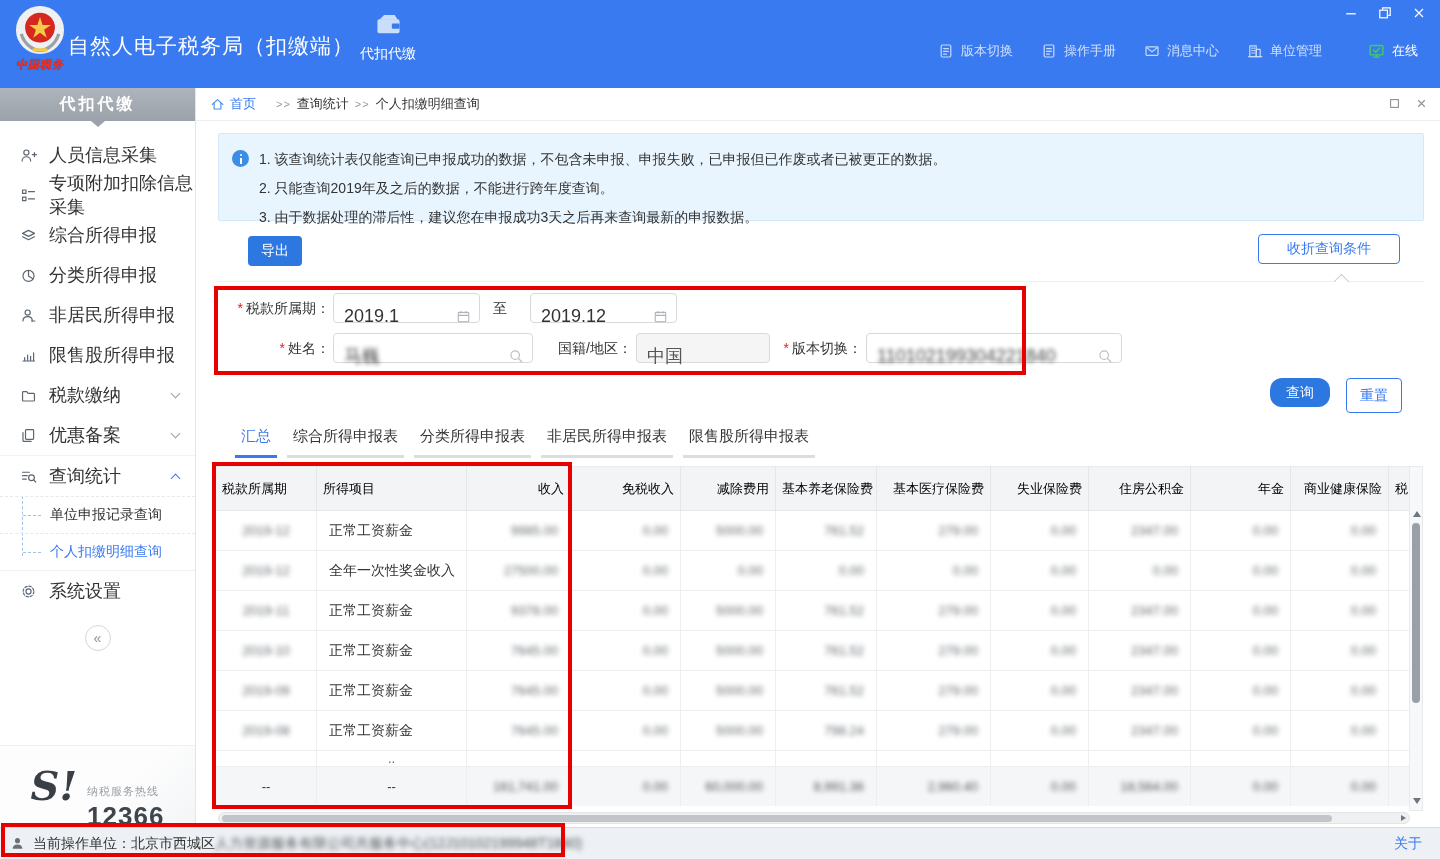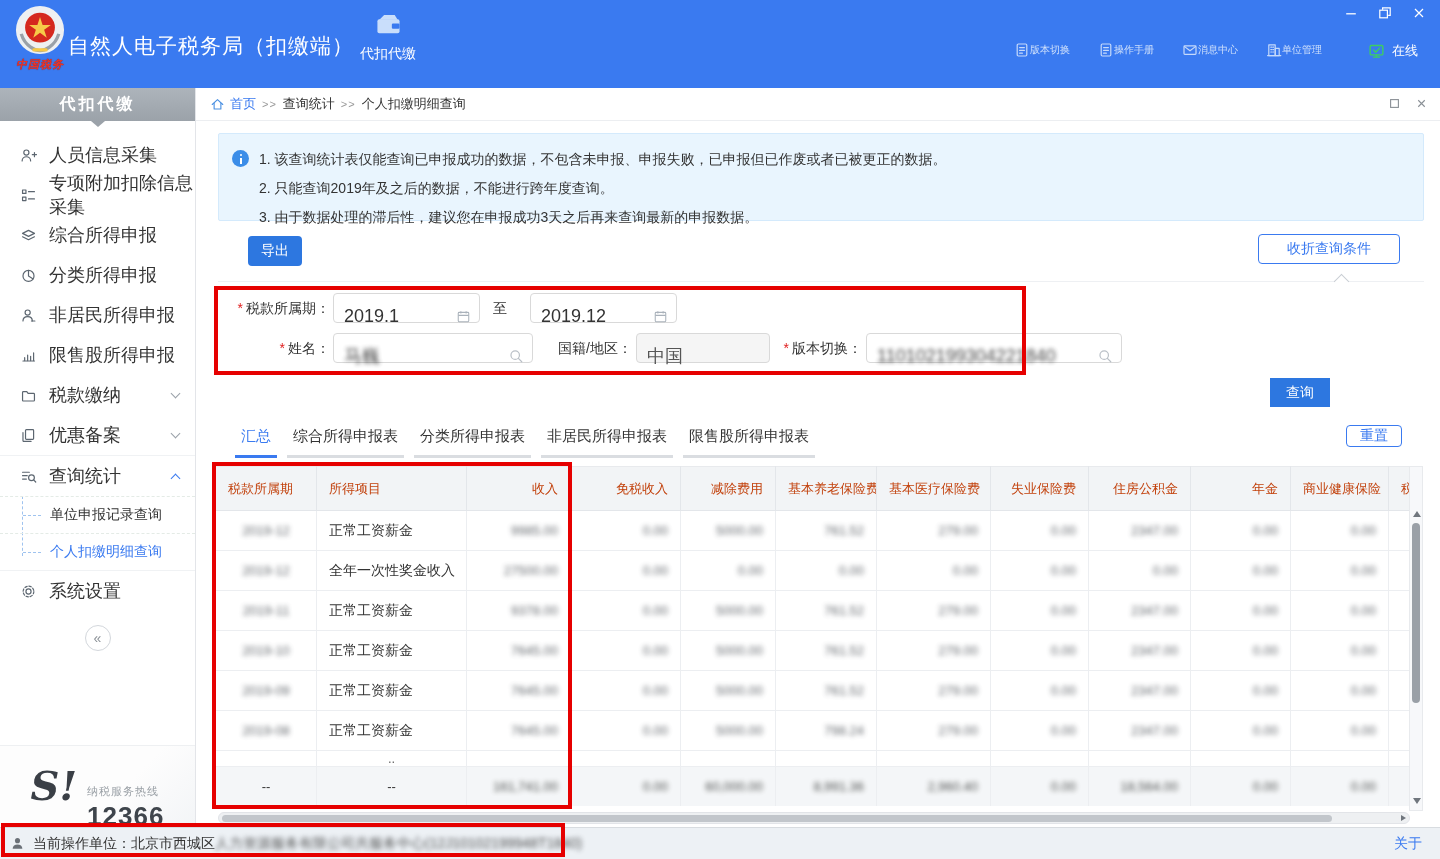--- a/index.html
+++ b/index.html
@@ -10,21 +10,21 @@
   
   #header { position:absolute; left:0; top:0; width:1440px; height:88px; background:#3a7af0; }
   #win-controls { position:absolute; right:12px; top:4px; display:flex; gap:16px; }
   #win-controls .wbtn { width:18px; height:18px; display:flex; align-items:center; justify-content:center; cursor:pointer; }
   #emblem { position:absolute; left:10px; top:5px; width:60px; text-align:center; }
   #emblem-caption { display:block; color:#e8352c; font-size:11px; font-weight:bold; font-style:italic; letter-spacing:1px; margin-top:-2px; text-shadow:0 0 1px #7d1a14; }
   #app-title { position:absolute; left:68px; top:32px; color:#fff; font-size:21px; font-weight:500; letter-spacing:1px; }
   #hdr-tab { position:absolute; left:346px; top:12px; width:84px; text-align:center; cursor:pointer; }
   #hdr-tab .lbl { display:block; margin-top:4px; color:#fff; font-size:14px; }
   #hdr-right { position:absolute; right:118px; top:42px; display:flex; gap:28px; align-items:center; }
-  .hlink { display:flex; align-items:center; color:#cfe0fb; font-size:10px; cursor:pointer; white-space:nowrap; }
+  .hlink { display:flex; align-items:center; gap:7px; color:#cfe0fb; font-size:13px; cursor:pointer; white-space:nowrap; }
   #online { position:absolute; right:22px; top:42px; display:flex; align-items:center; gap:7px; color:#fff; font-size:13px; }
 
   
   #sidebar { position:absolute; left:0; top:88px; width:196px; height:739px; background:#fff; border-right:1px solid #e3e5e9; }
   #side-title { height:33px; background:linear-gradient(#adb4bb,#9ba2a9); color:#fff; font-size:16px; font-weight:bold; letter-spacing:3px; display:flex; align-items:center; justify-content:center; }
   #side-tri { width:0; height:0; border-left:7px solid transparent; border-right:7px solid transparent; border-top:6px solid #9ba2a9; margin:0 auto; }
   #side-menu { margin-top:8px; }
   .s-item { height:40px; display:flex; align-items:center; padding-left:20px; gap:12px; font-size:18px; color:#333; cursor:pointer; position:relative; }
   .s-item .chev { position:absolute; right:16px; width:7px; height:7px; border-right:1.6px solid #9aa1a8; border-bottom:1.6px solid #9aa1a8; }
   .chev.down { transform:rotate(45deg); margin-top:-3px; }
@@ -35,21 +35,21 @@
   .s-subitem { height:37px; display:flex; align-items:center; padding-left:50px; font-size:14px; color:#333; cursor:pointer; position:relative; border-top:1px dashed #e4ebe6; }
   .s-subitem::before { content:""; position:absolute; left:23px; top:18px; width:18px; border-top:1px dashed #9fc3ef; }
   .s-subitem.active { color:#3a7af0; }
   #collapse-btn { width:26px; height:26px; border:1px solid #d3d7dc; border-radius:50%; color:#8b9197; font-size:14px; display:flex; align-items:center; justify-content:center; margin:14px auto 0; cursor:pointer; background:#fff; }
   #hotline { position:absolute; left:0; bottom:2px; width:195px; height:80px; border-top:1px solid #eef0f2; display:flex; align-items:center; justify-content:center; gap:10px; background:linear-gradient(135deg,#fdfdfd 60%,#f3f5f7); }
   #hotline-logo { font-family:"DejaVu Serif","Liberation Serif",serif; font-style:italic; font-weight:bold; font-size:40px; color:#3a3f46; line-height:1; }
   #hotline-caption { font-size:11px; color:#9aa0a6; letter-spacing:1px;margin-top:44px; }
   #hotline-number { font-size:26px; font-weight:bold; color:#3f454c; letter-spacing:1px; margin-top:2px; }
 
   
-  #breadcrumb { position:absolute; left:196px; top:88px; width:1244px; height:33px; background:#fff; border-bottom:1px solid #eceef1; display:flex; align-items:center; padding-left:14px; font-size:13px; color:#555; gap:6px; }
+  #breadcrumb { position:absolute; left:196px; top:88px; width:1244px; height:33px; background:#fff; border-bottom:1px solid #eceef1; display:flex; align-items:center; padding-left:14px; font-size:13px; color:#555; gap:20px; }
   #crumb-home { color:#3a7af0; cursor:pointer; display:flex; align-items:center; gap:5px; }
   .crumb-sep { color:#999; font-size:11px; letter-spacing:1px; }
   .crumb-item { color:#333; }
   #bc-tools { position:absolute; right:12px; top:9px; display:flex; gap:14px; align-items:center; }
   #bc-tools .t { cursor:pointer; display:flex; }
 
   
   #main { position:absolute; left:196px; top:121px; width:1244px; height:706px; background:#fff; }
   #notice { position:absolute; left:22px; top:12px; width:1206px; height:88px; background:#e9f5fe; border:1px solid #d4eafc; border-radius:2px; }
   #notice-i { position:absolute; left:13px; top:16px; width:17px; height:17px; border-radius:50%; background:#3b8de8; }
@@ -64,31 +64,31 @@
   #form-caret { position:absolute; left:1140px; top:155px; width:11px; height:11px; background:#fff; border-top:1px solid #c9ced4; border-right:1px solid #c9ced4; transform:rotate(-45deg); }
 
   .f-label { position:absolute; font-size:14px; color:#333; text-align:right; white-space:nowrap; }
   .req { color:#e02020; margin-right:3px; font-size:14px; }
   .fake-input { position:absolute; height:30px; border:1px solid #d9d9d9; border-radius:4px; background:#fff; display:flex; align-items:center; padding:16px 8px 0 10px; font-size:18px; color:#333; cursor:text; }
   .fake-input .val { flex:1; white-space:nowrap; overflow:hidden; }
   .fake-input.disabled { background:#f5f5f5; color:#555; cursor:default; }
   .blur { filter:blur(2.6px); opacity:.85; }
   .blur-lite { filter:blur(2.2px); opacity:.9; }
 
-  #query-btn { position:absolute; left:1074px; top:257px; width:60px; height:29px; background:#2d77e0; color:#fff; font-size:14px; border:none; border-radius:0; cursor:pointer; }
-  #reset-btn { position:absolute; left:1150px; top:257px; width:56px; height:22px; background:#fff; color:#3a7af0; font-size:14px; border:1px solid #3a7af0; border-radius:4px; cursor:pointer;margin-top:47px; }
+  #query-btn { position:absolute; left:1074px; top:257px; width:60px; height:29px; background:#2d77e0; color:#fff; font-size:14px; border:none; border-radius:12px; cursor:pointer; }
+  #reset-btn { position:absolute; left:1150px; top:257px; width:56px; height:35px; background:#fff; color:#3a7af0; font-size:14px; border:1px solid #3a7af0; border-radius:4px; cursor:pointer; }
 
   #tabs { position:absolute; left:39px; top:306px; display:flex; gap:10px; }
   .tab { padding:0 6px 9px; font-size:15px; color:#333; border-bottom:3px solid #dadde1; cursor:pointer; white-space:nowrap; }
   .tab.active { color:#3a7af0; border-bottom-color:#3a7af0; }
 
   
   #grid-wrap { position:absolute; left:19px; top:345px; width:1194px; height:340px; overflow:hidden; }
   table#grid { border-collapse:collapse; table-layout:fixed; width:1194px; }
-  #grid th { height:44px; background:#f2f4f6; border:1px solid #e3e6ea; border-top:1px solid #e8eaed; font-weight:normal; font-size:13px; color:#c2410c; padding:0 12px; white-space:nowrap; overflow:hidden; }
+  #grid th { height:44px; background:#f2f4f6; border:1px solid #e3e6ea; border-top:1px solid #e8eaed; font-weight:normal; font-size:13px; color:#000000; padding:0 6px; white-space:nowrap; overflow:hidden; }
   #grid td { height:40px; border:1px solid #eceef1; font-size:13px; color:#4a4f55; padding:0 12px; white-space:nowrap; overflow:hidden; background:#fff; }
   #grid th.h-left, #grid td.a-left { text-align:left; }
   #grid th.h-right, #grid td.a-right { text-align:right; }
   #grid td.a-center, #grid th.h-center { text-align:center; }
   #grid td.item-cell { font-size:14px; color:#333; }
   #grid tr.partial td { height:16px; color:#666; border-bottom:1px solid #eceef1; }
   #grid tr.summary td { background:#f4f6f8; border-top:1px solid #e3e6ea; color:#333; }
 
   
   #vscroll { position:absolute; left:1213px; top:345px; width:14px; height:345px; background:#f7f8fa; border:1px solid #e8eaed; }

